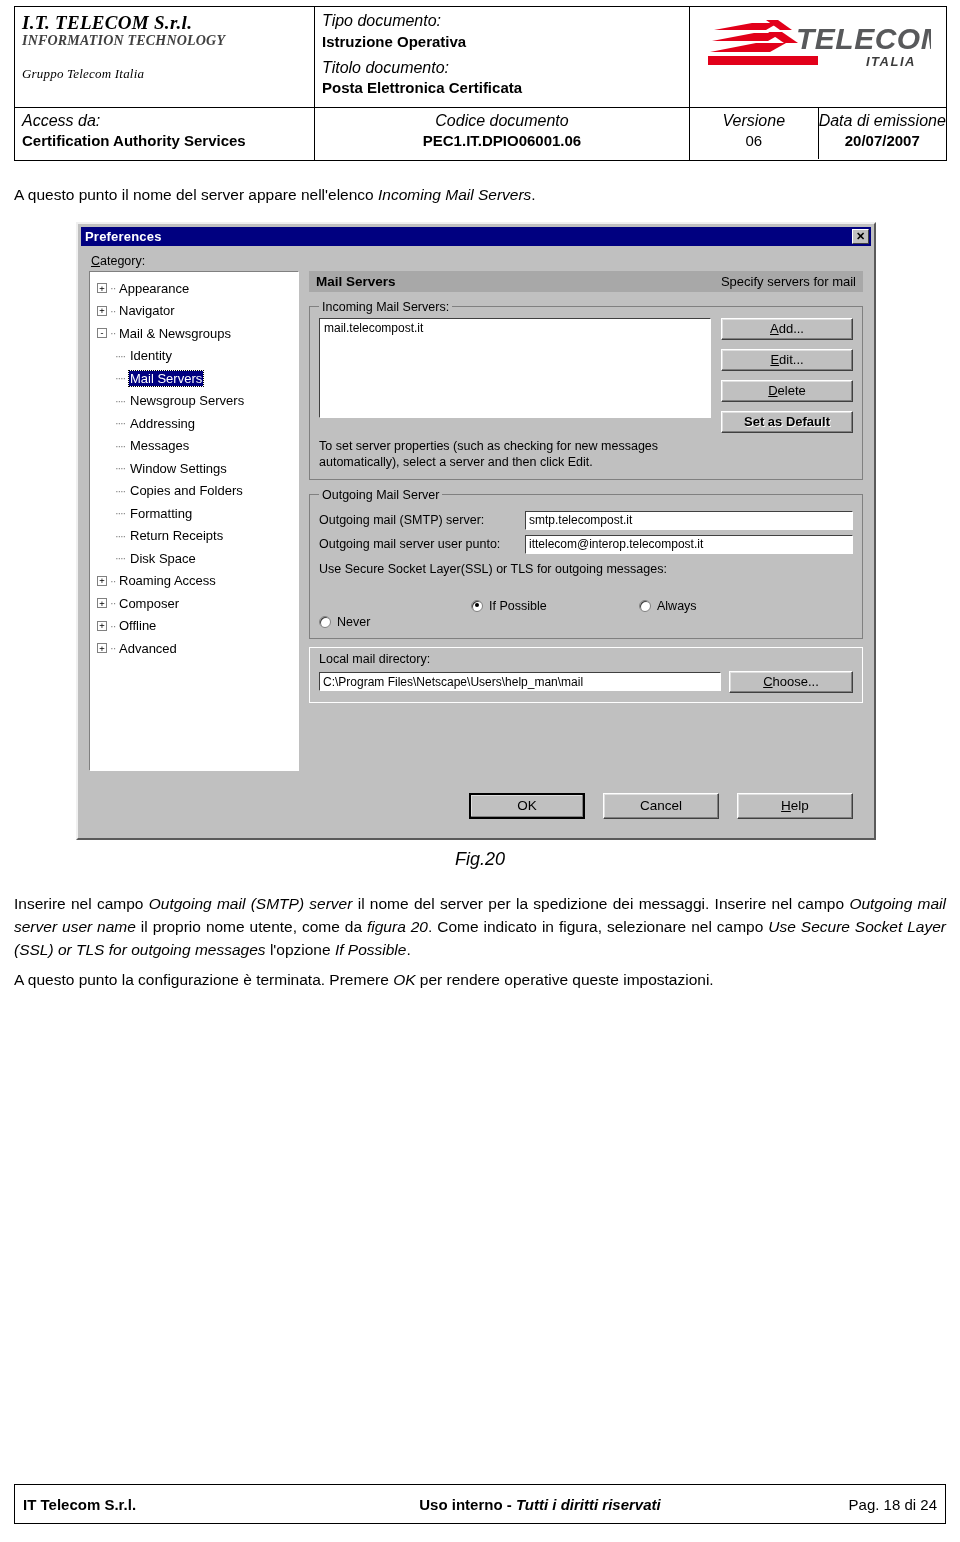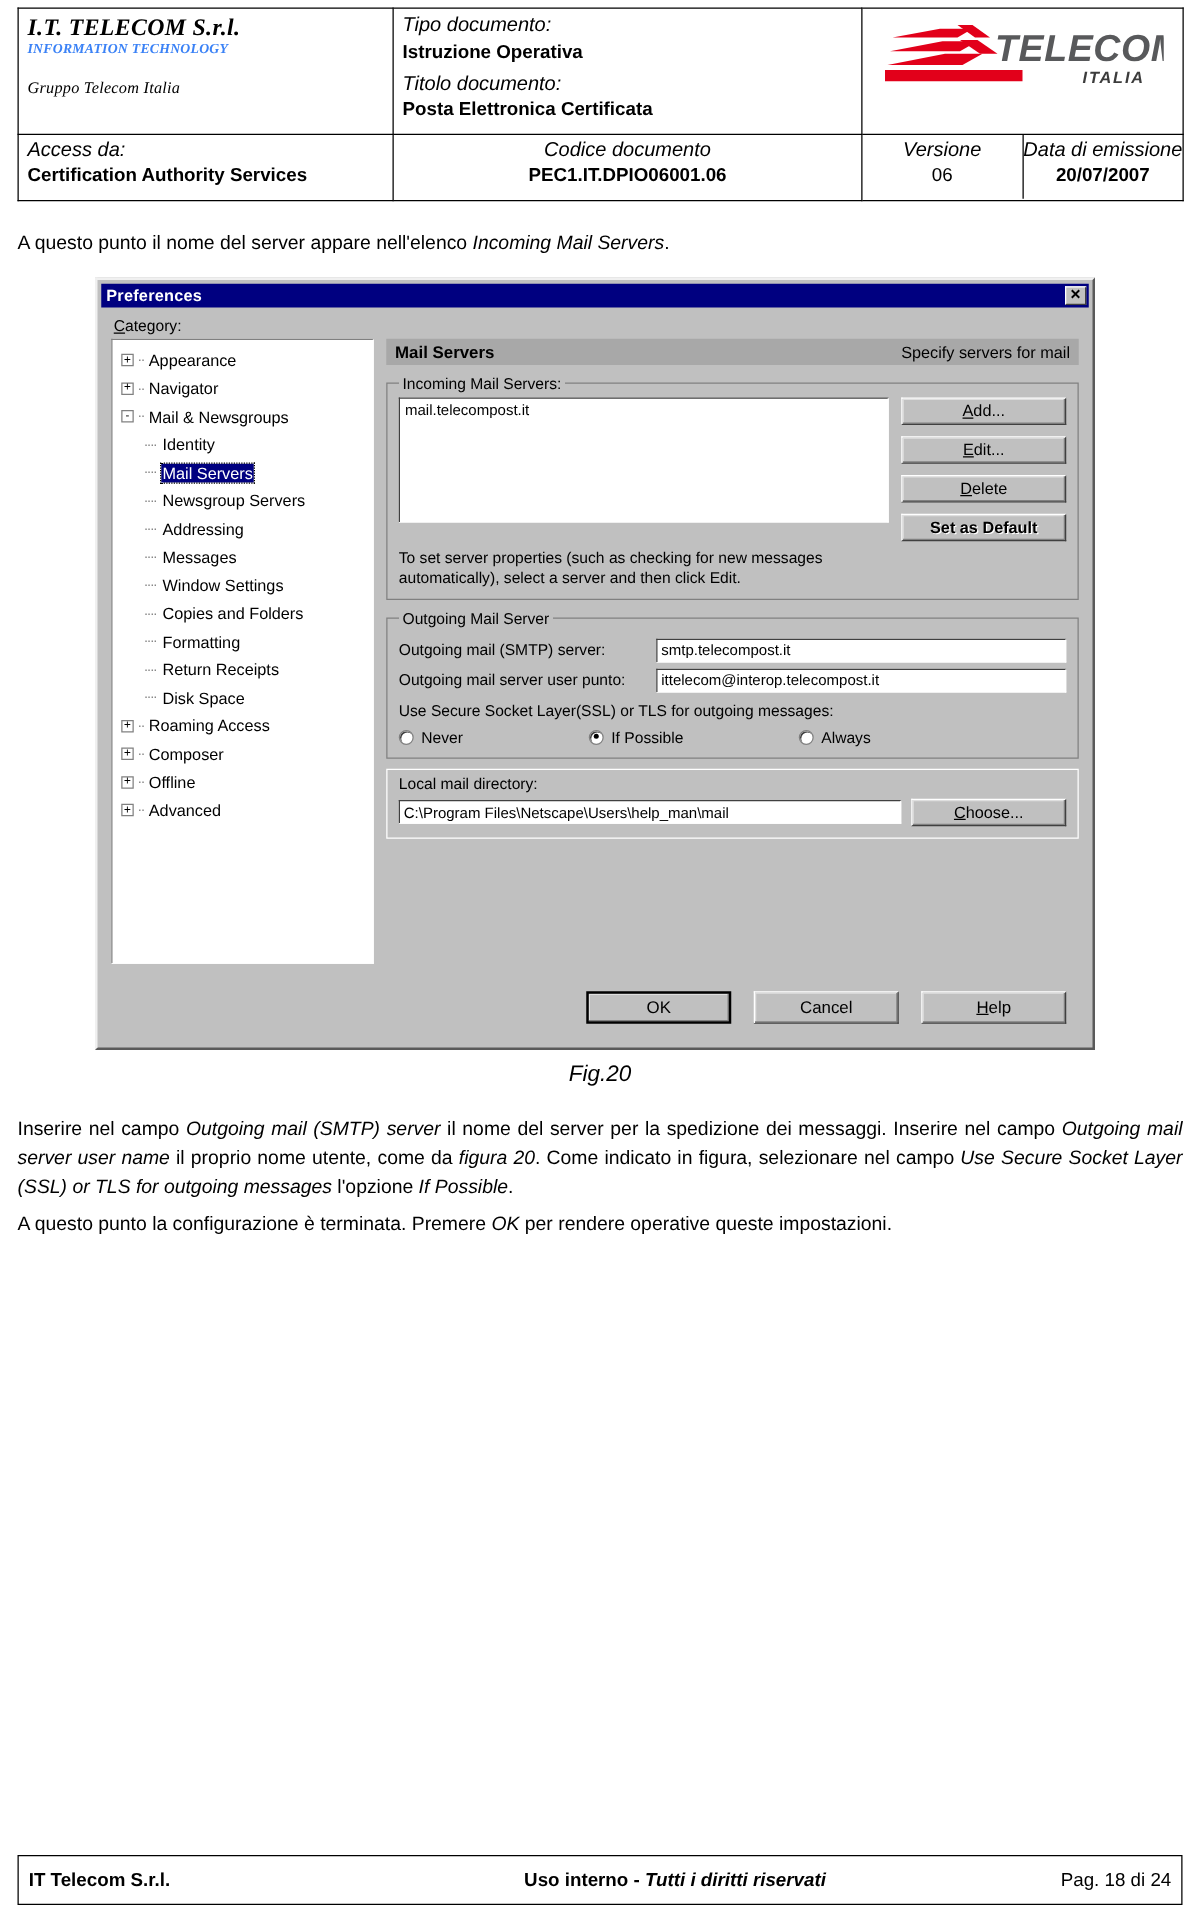--- a/index.html
+++ b/index.html
@@ -15,21 +15,21 @@
 
   .page { position: relative; width: 960px; height: 1542px; padding: 0 14px; }
 
   
   .hdr { width: 932px; margin: 6px 0 0 0; border-collapse: collapse; table-layout: fixed; }
   .hdr td { border: 1.5px solid #000; vertical-align: top; padding: 3px 7px; }
 
   .co-name { font-family: "Liberation Serif", serif; font-weight: bold; font-style: italic;
              font-size: 19px; letter-spacing: .3px; line-height: 1.12; margin-top: 2px; }
   .co-sub  { font-family: "Liberation Serif", serif; font-weight: bold; font-style: italic;
-             font-size: 11px; color: #3b82f6; line-height: 1.2; letter-spacing: .2px; }
+             font-size: 14px; color: #404040; line-height: 1.2; letter-spacing: .2px; }
   .co-grp  { font-family: "Liberation Serif", serif; font-style: italic; font-size: 13px;
              margin-top: 16px; letter-spacing: .2px; }
 
   .lbl-it { font-style: italic; font-size: 16px; line-height: 1.35; }
   .val-bd { font-weight: bold; font-size: 15px; line-height: 1.35; margin-bottom: 5px; }
 
   .logo-cell { padding: 0; }
   .logo-wrap { width: 100%; height: 100%; display: flex; align-items: center; justify-content: center;
                padding-top: 6px; }
 
@@ -140,21 +140,21 @@
   .radio { display: flex; align-items: center; font-size: 12.5px; }
   .radio .dot {
     width: 12px; height: 12px; border-radius: 50%; background: #fff;
     border: 1.5px solid #808080; box-shadow: inset 1px 1px 0 #404040;
     margin-right: 6px; flex: none; position: relative;
   }
   .radio.on .dot::after {
     content: ''; position: absolute; left: 2.5px; top: 2.5px;
     width: 4px; height: 4px; border-radius: 50%; background: #000;
   }
-  .r1 { width: 152px; } .r2 { width: 168px; }
+  .r1 { width: 152px; margin-top: 32px; } .r2 { width: 168px; }
 
   .dirrow { display: flex; gap: 8px; align-items: center; margin-top: 5px; }
 
   .footbtns { display: flex; justify-content: flex-end; gap: 18px; margin: 22px 10px 8px 0; }
   .footbtns .btn { width: 116px; height: 26px; font-size: 13.5px; }
   .footbtns .btn.def { border: 2px solid #000; }
 
   .figcap { text-align: center; font-style: italic; font-size: 18px; margin-top: 9px; }
 
   

